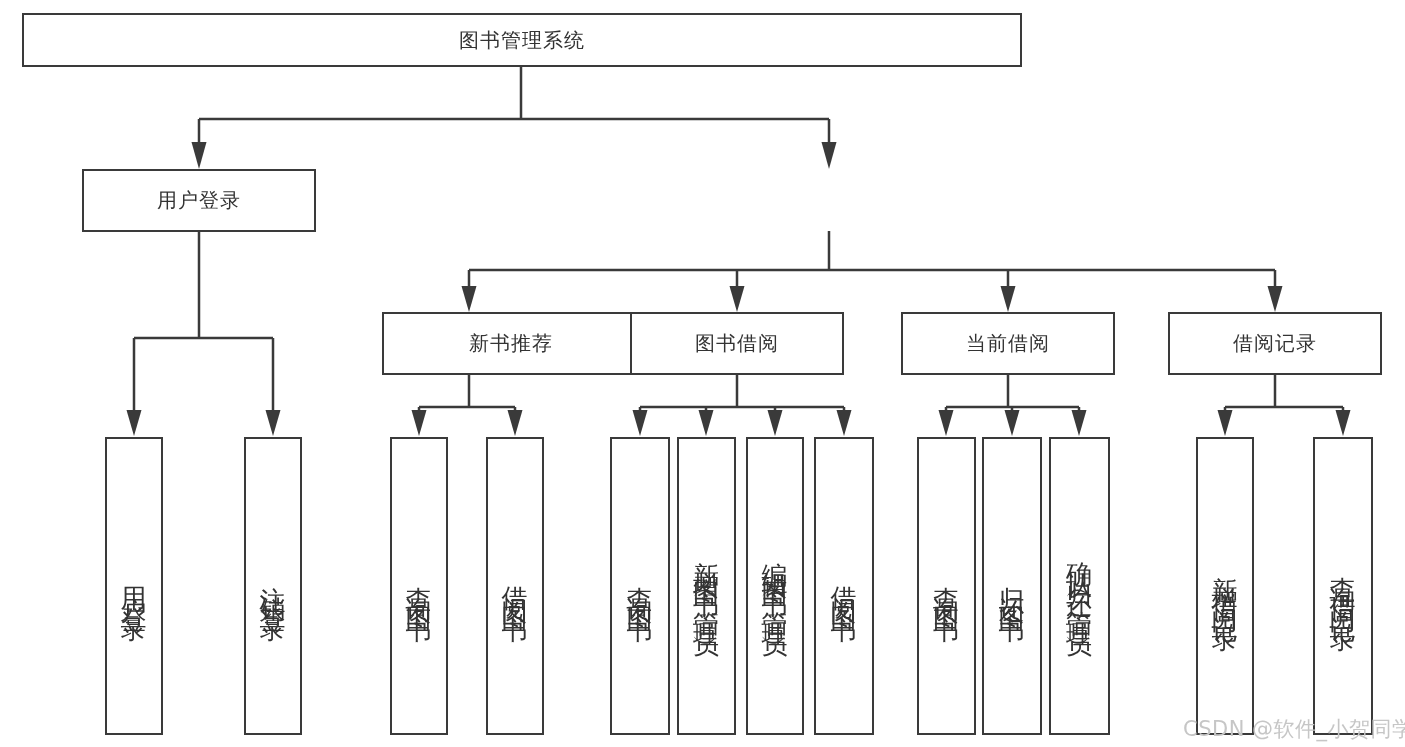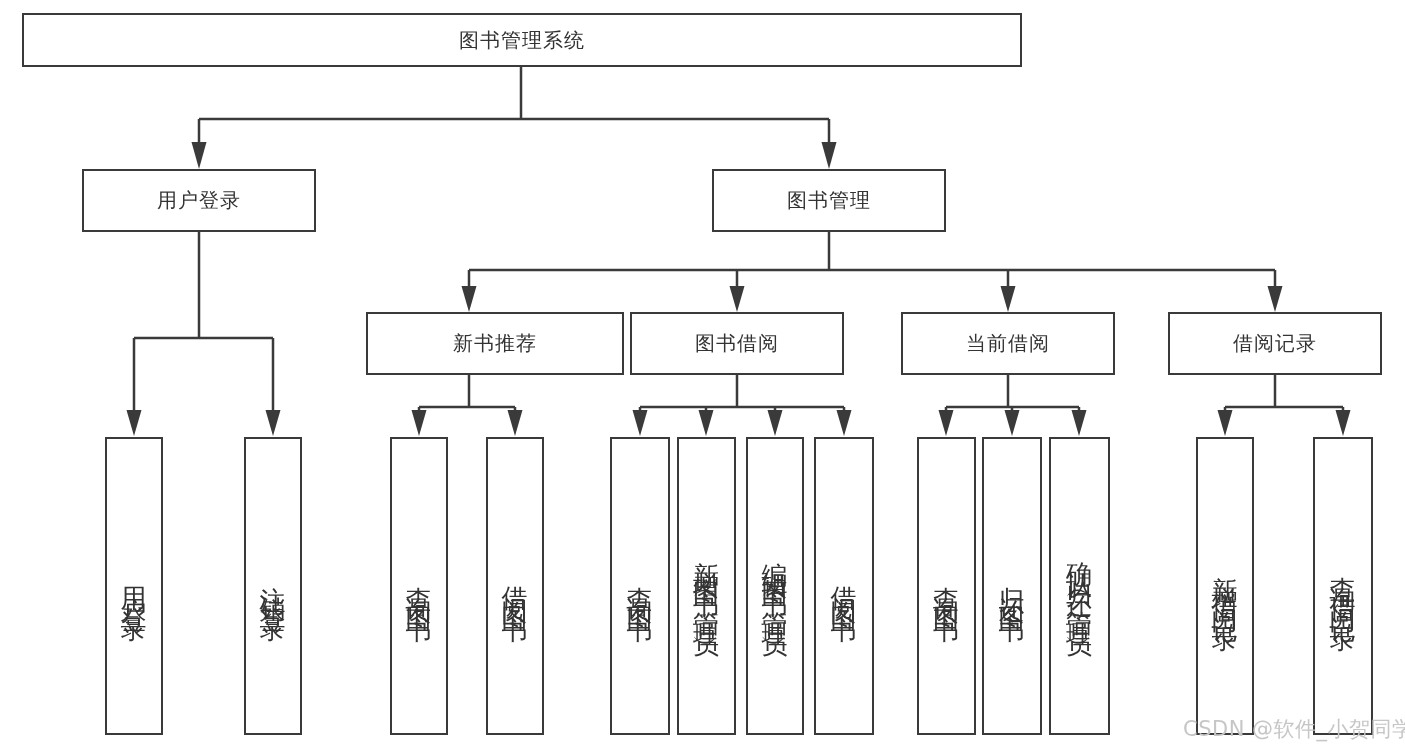--- a/index.html
+++ b/index.html
@@ -107,25 +107,22 @@
     </g>
   </svg>
 
   <div class="box h-box" style="left:22px;top:13px;width:1000px;height:54px;">
     <span>图书管理系统</span>
   </div>
 
   <div class="box h-box" style="left:82px;top:169px;width:234px;height:63px;">
     <span>用户登录</span>
   </div>
-  <div class="box h-box" style="left:712px;top:169px;width:234px;height:63px;">
-    <span>图书管理</span>
-  </div>
 
-  <div class="box h-box" style="left:366px;top:312px;width:258px;height:63px;">
+  <div class="box h-box" style="left:382px;top:312px;width:258px;height:63px;">
     <span>新书推荐</span>
   </div>
   <div class="box h-box" style="left:630px;top:312px;width:214px;height:63px;">
     <span>图书借阅</span>
   </div>
   <div class="box h-box" style="left:901px;top:312px;width:214px;height:63px;">
     <span>当前借阅</span>
   </div>
   <div class="box h-box" style="left:1168px;top:312px;width:214px;height:63px;">
     <span>借阅记录</span>

